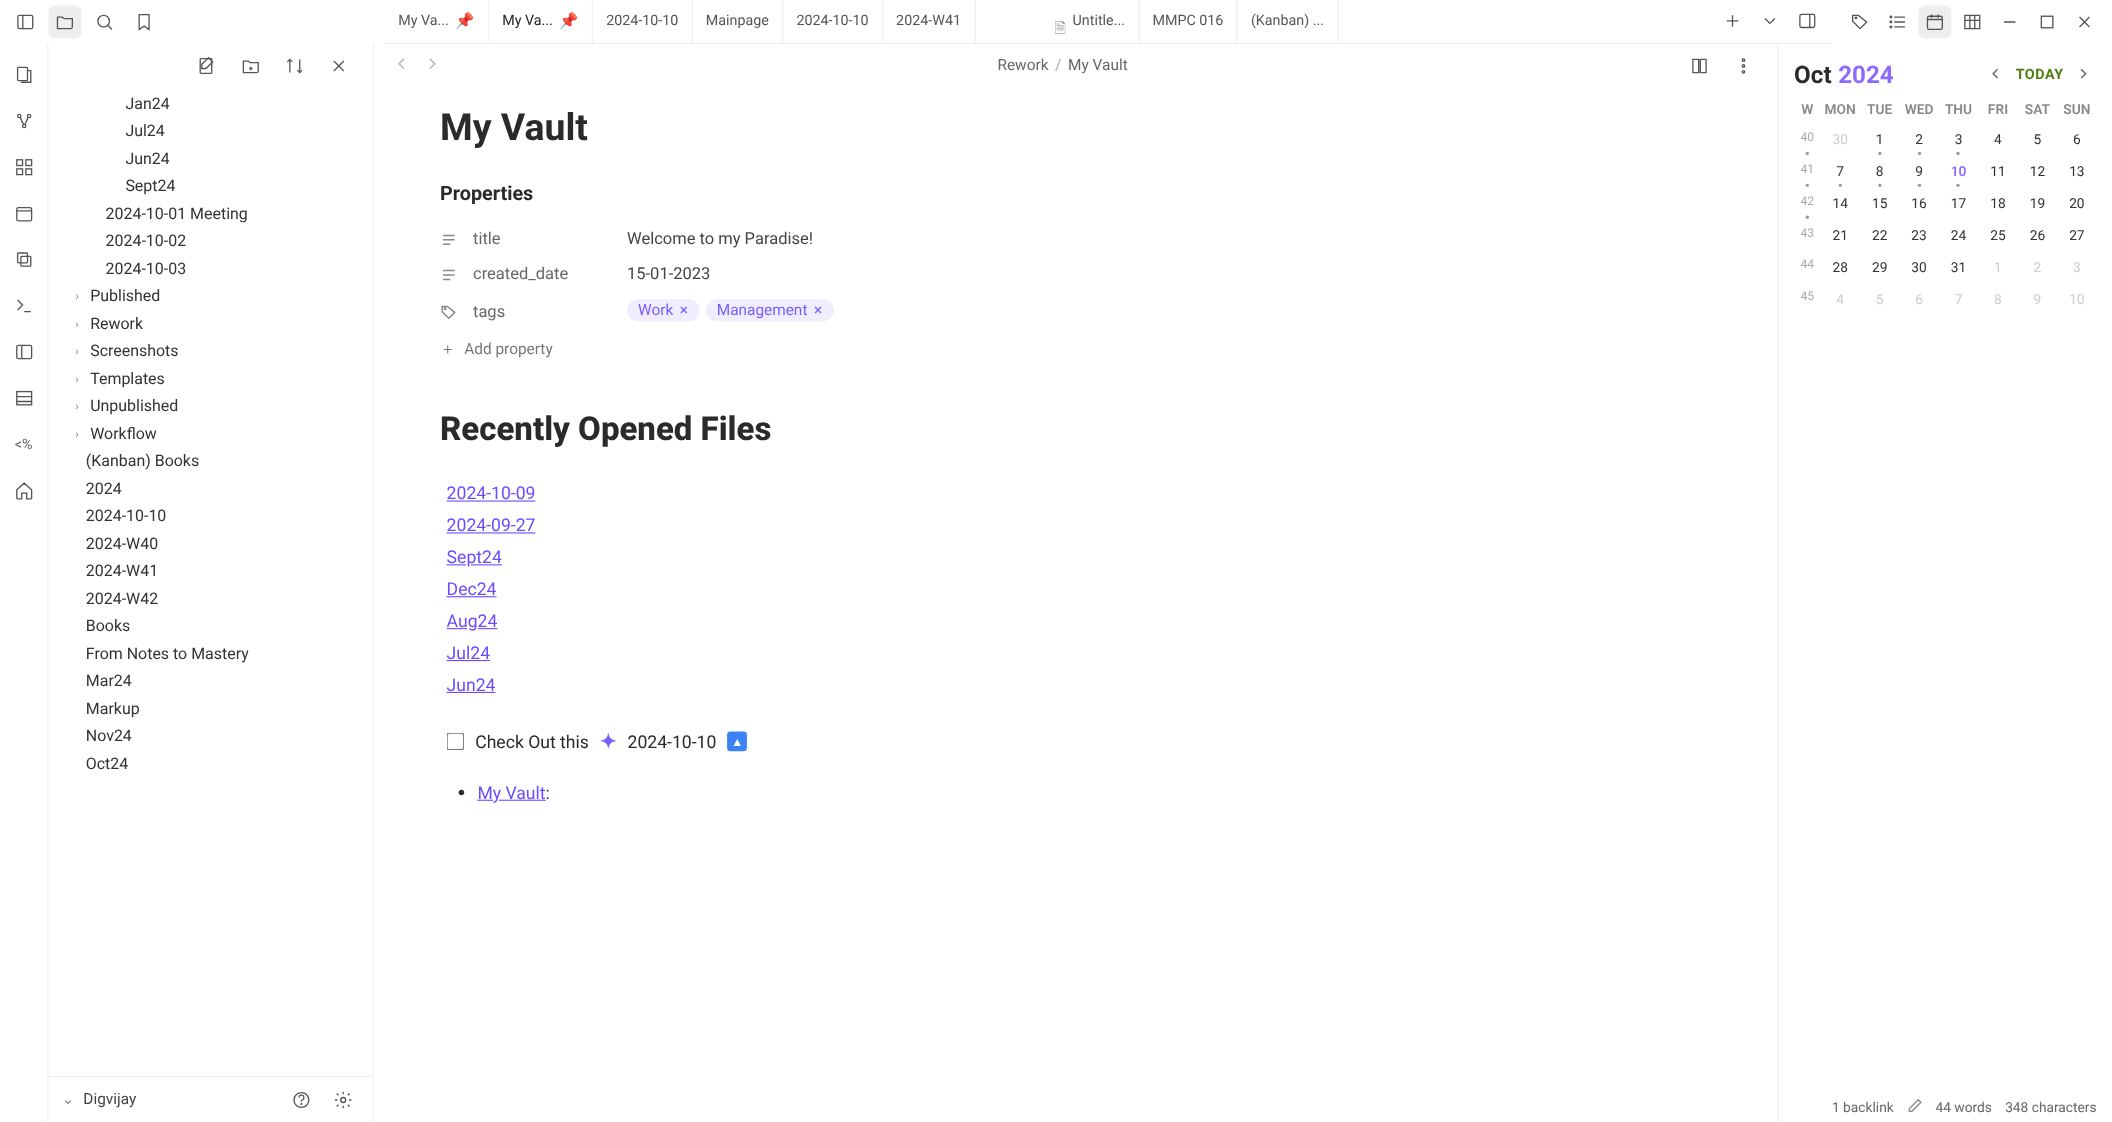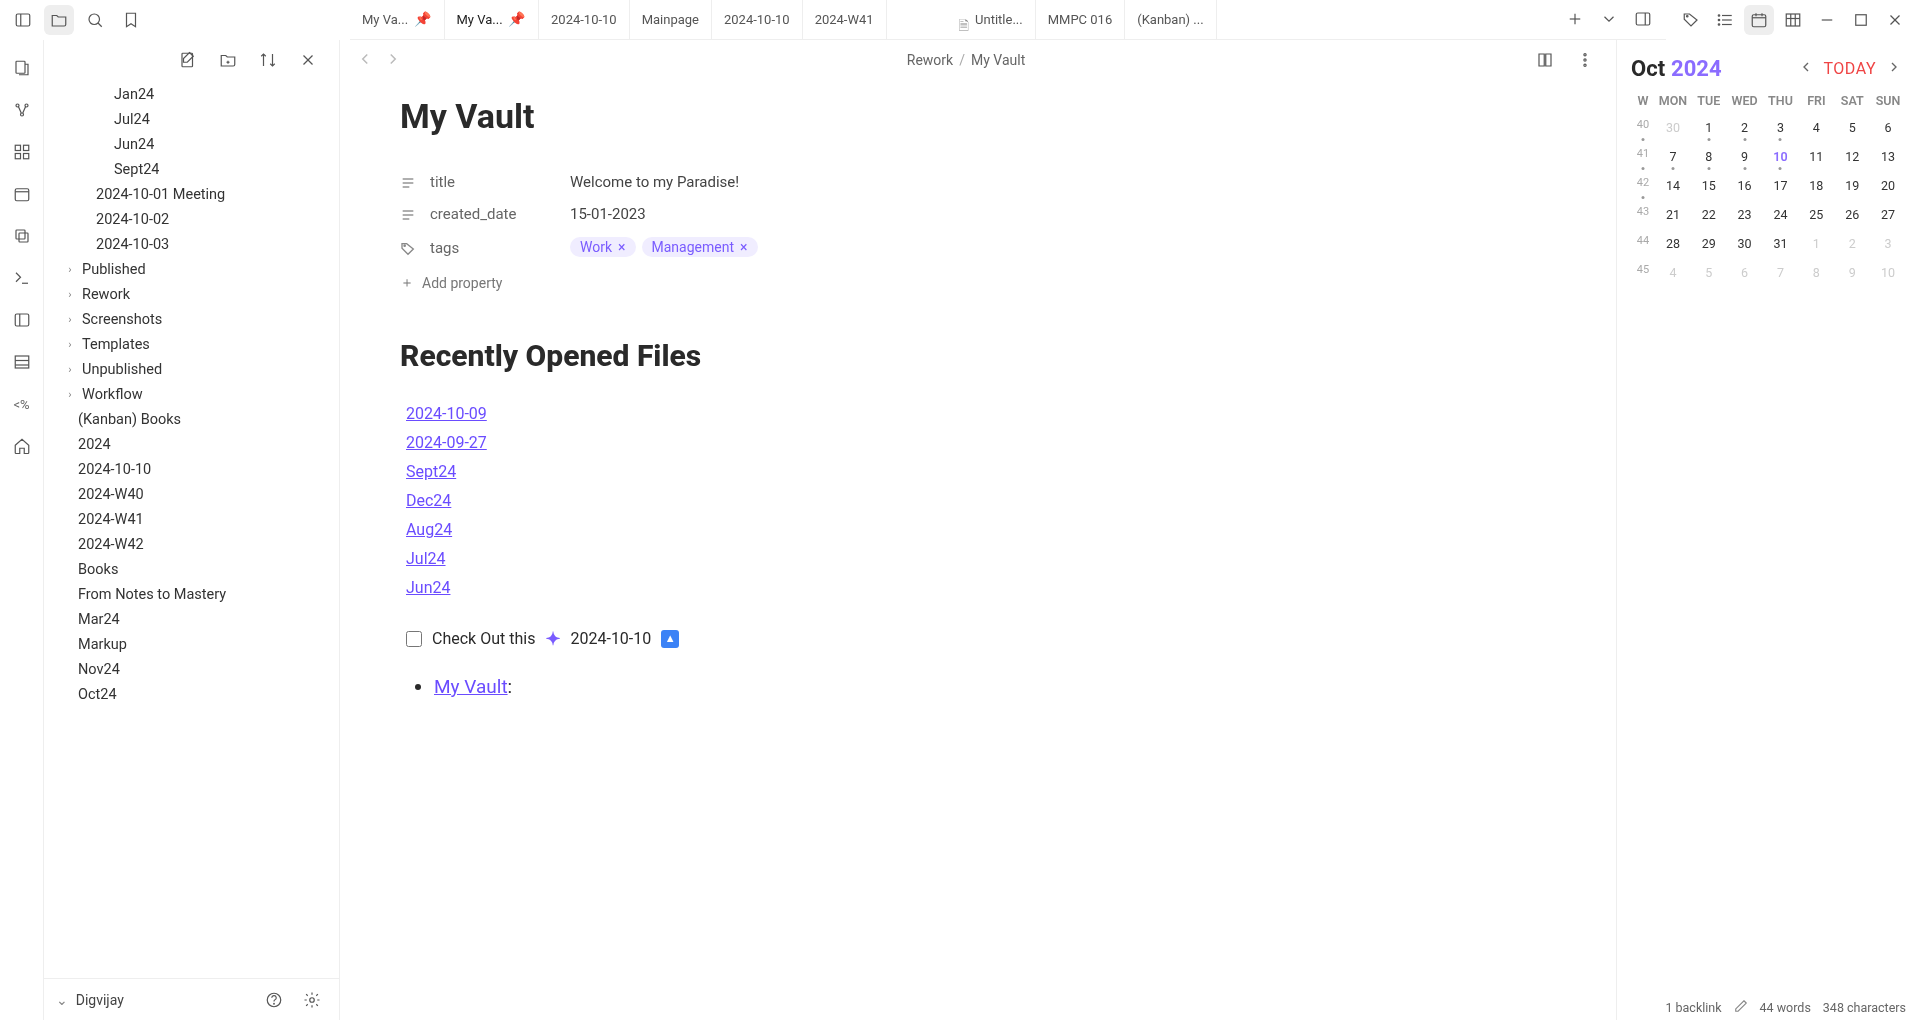--- a/index.html
+++ b/index.html
@@ -68,31 +68,31 @@
 .file-hdr .flbl { font-size: 20px; font-weight: 700; }
 .file-hdr .cnt { color: #777; font-size: 15px; }
 .file-list { padding-left: 6px; }
 .file-list a { display: block; color: #6a4cff; text-decoration: underline; font-size: 16px; padding: 5px 0; }
 
 .check-row { display: flex; align-items: center; gap: 10px; margin: 26px 0 0 6px; font-size: 16px; }
 .check-row input { width: 16px; height: 16px; }
 .check-row .plus { color: #7a5cff; font-weight: 700; font-size: 18px; }
 .check-row .tri { background: #3b82f6; color: #fff; width: 18px; height: 18px; border-radius: 3px; display: inline-flex; align-items: center; justify-content: center; font-size: 11px; }
 
-.bullets { margin: 26px 0 0 34px; font-size: 19px; }
+.bullets { margin: 26px 0 0 34px; font-size: 16px; }
 .bullets li { margin: 4px 0; }
 .bullets a { color: #6a4cff; text-decoration: underline; }
 
 
 .calpanel { width: 304px; border-left: 1px solid #eee; display: flex; flex-direction: column; padding: 16px 14px 0 14px; }
 .cal-hdr { display: flex; align-items: center; gap: 6px; margin-bottom: 12px; }
 .cal-hdr .mo { font-size: 22px; font-weight: 700; }
 .cal-hdr .yr { font-size: 22px; font-weight: 700; color: #8b6cff; }
 .cal-hdr .sp { flex: 1; }
-.cal-hdr .today { font-size: 16px; font-weight: 400; letter-spacing: 0.5px; color: #ef4444; cursor: pointer; }
+.cal-hdr .today { font-size: 13px; font-weight: 700; letter-spacing: 0.5px; color: #4d7c0f; cursor: pointer; }
 .cal-hdr .nav { color: #666; cursor: pointer; padding: 2px 4px; }
 .cal-grid { display: grid; grid-template-columns: 24px repeat(7, 1fr); row-gap: 10px; font-size: 12.5px; }
 .cal-grid .dh { color: #888; font-weight: 600; text-align: center; }
 .cal-grid .wk { color: #aaa; font-size: 11px; text-align: center; position: relative; }
 .cal-grid .d { text-align: center; color: #333; cursor: pointer; position: relative; padding: 2px 0; }
 .cal-grid .d.out { color: #ccc; }
 .cal-grid .d.today { color: #8b6cff; font-weight: 600; }
 .cal-grid .dot::after { content: ""; position: absolute; left: 50%; bottom: -4px; width: 3px; height: 3px; background: #999; border-radius: 50%; transform: translateX(-50%); }
 .cal-grid .wk.dot::after { bottom: -4px; }
 
@@ -451,20 +451,21 @@
           <svg viewBox="0 0 24 24">
             <circle cx="12" cy="5" r="1.5"></circle>
             <circle cx="12" cy="12" r="1.5"></circle>
             <circle cx="12" cy="19" r="1.5"></circle>
           </svg>
         </span>
     </div>
     <div class="editor-body">
       <div class="doc">
         <h1>My Vault</h1>
+        <h2>Properties</h2>
 
         <div class="prop-row">
           <span class="picon">
               <svg width="16" height="16" viewBox="0 0 24 24" fill="none" stroke="currentColor" stroke-width="2">
                 <line x1="4" y1="6" x2="20" y2="6"></line>
                 <line x1="4" y1="12" x2="20" y2="12"></line>
                 <line x1="4" y1="18" x2="14" y2="18"></line>
               </svg>
             </span>
           <span class="pkey">title</span>

